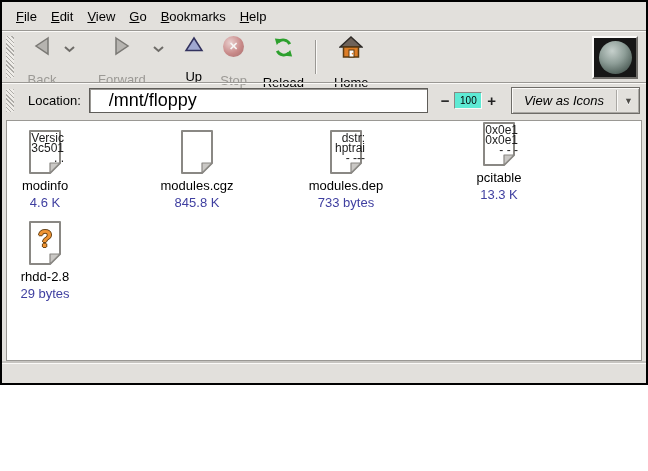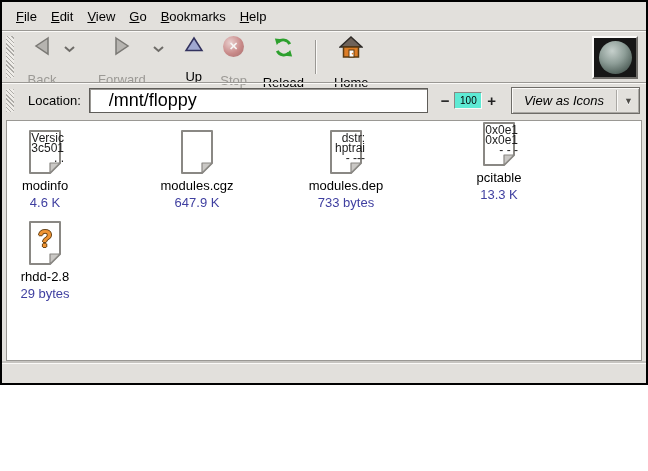--- a/index.html
+++ b/index.html
@@ -276,21 +276,21 @@
     </div>
 
     <div class="file-cell cell-1">
       <span class="file-icon">
         <svg viewBox="0 0 38 46" width="38" height="46">
           <path d="M4 2 H34 V34 L24 44 H4 Z" fill="#fff" stroke="#8a8884" stroke-width="2" stroke-linejoin="round"></path>
           <path d="M24 44 L34 34 L24 34 Z" fill="#cac8c5" stroke="#8a8884" stroke-width="1.2" stroke-linejoin="round"></path>
         </svg>
       </span>
       <span class="file-name">modules.cgz</span>
-      <span class="file-size">647.9 K</span>
+      <span class="file-size">845.8 K</span>
     </div>
 
     <div class="file-cell cell-2">
       <span class="file-icon">
         <svg viewBox="0 0 38 46" width="38" height="46">
           <path d="M4 2 H34 V34 L24 44 H4 Z" fill="#fff" stroke="#8a8884" stroke-width="2" stroke-linejoin="round"></path>
           <path d="M24 44 L34 34 L24 34 Z" fill="#cac8c5" stroke="#8a8884" stroke-width="1.2" stroke-linejoin="round"></path>
         </svg>
         <span class="file-preview">
           <span>dstr:</span>

